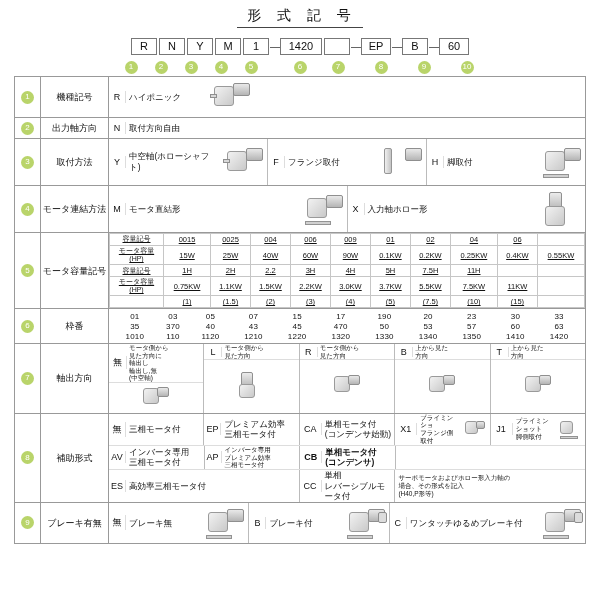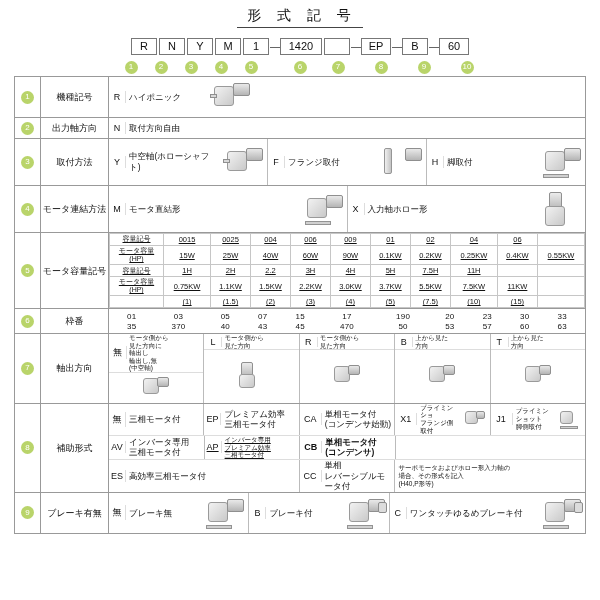--- a/index.html
+++ b/index.html
@@ -545,20 +545,33 @@
                 <td>40</td>
                 <td>43</td>
                 <td>45</td>
                 <td>470</td>
                 <td>50</td>
                 <td>53</td>
                 <td>57</td>
                 <td>60</td>
                 <td>63</td>
               </tr>
+              <tr>
+                <td>1010</td>
+                <td>110</td>
+                <td>1120</td>
+                <td>1210</td>
+                <td>1220</td>
+                <td>1320</td>
+                <td>1330</td>
+                <td>1340</td>
+                <td>1350</td>
+                <td>1410</td>
+                <td>1420</td>
+              </tr>
             </tbody>
           </table>
         </td>
       </tr>
 
       <tr>
         <td class="idx">
           <span class="circ" style="margin:0 auto;">7</span>
         </td>
         <td class="rowlabel">軸出方向</td>
@@ -681,21 +694,21 @@
               </div>
             </div>
           </div>
 
           <div class="opts" style="border-bottom:1px solid #ddd;">
             <div class="opt" style="min-height:22px;">
               <div class="opt-key">AV</div>
               <div class="opt-text" style="white-space:pre-line;">インバータ専用
 三相モータ付</div>
             </div>
-            <div class="opt" style="min-height:22px;text-decoration:underline;">
+            <div class="opt" style="min-height:22px;">
               <div class="opt-key">AP</div>
               <div class="opt-text tiny" style="white-space:pre-line;">インバータ専用
 プレミアム効率
 三相モータ付</div>
             </div>
             <div class="opt" style="min-height:22px;font-weight:bold;">
               <div class="opt-key k2">CB</div>
               <div class="opt-text" style="white-space:pre-line;">単相モータ付
 (コンデンサ)</div>
             </div>

